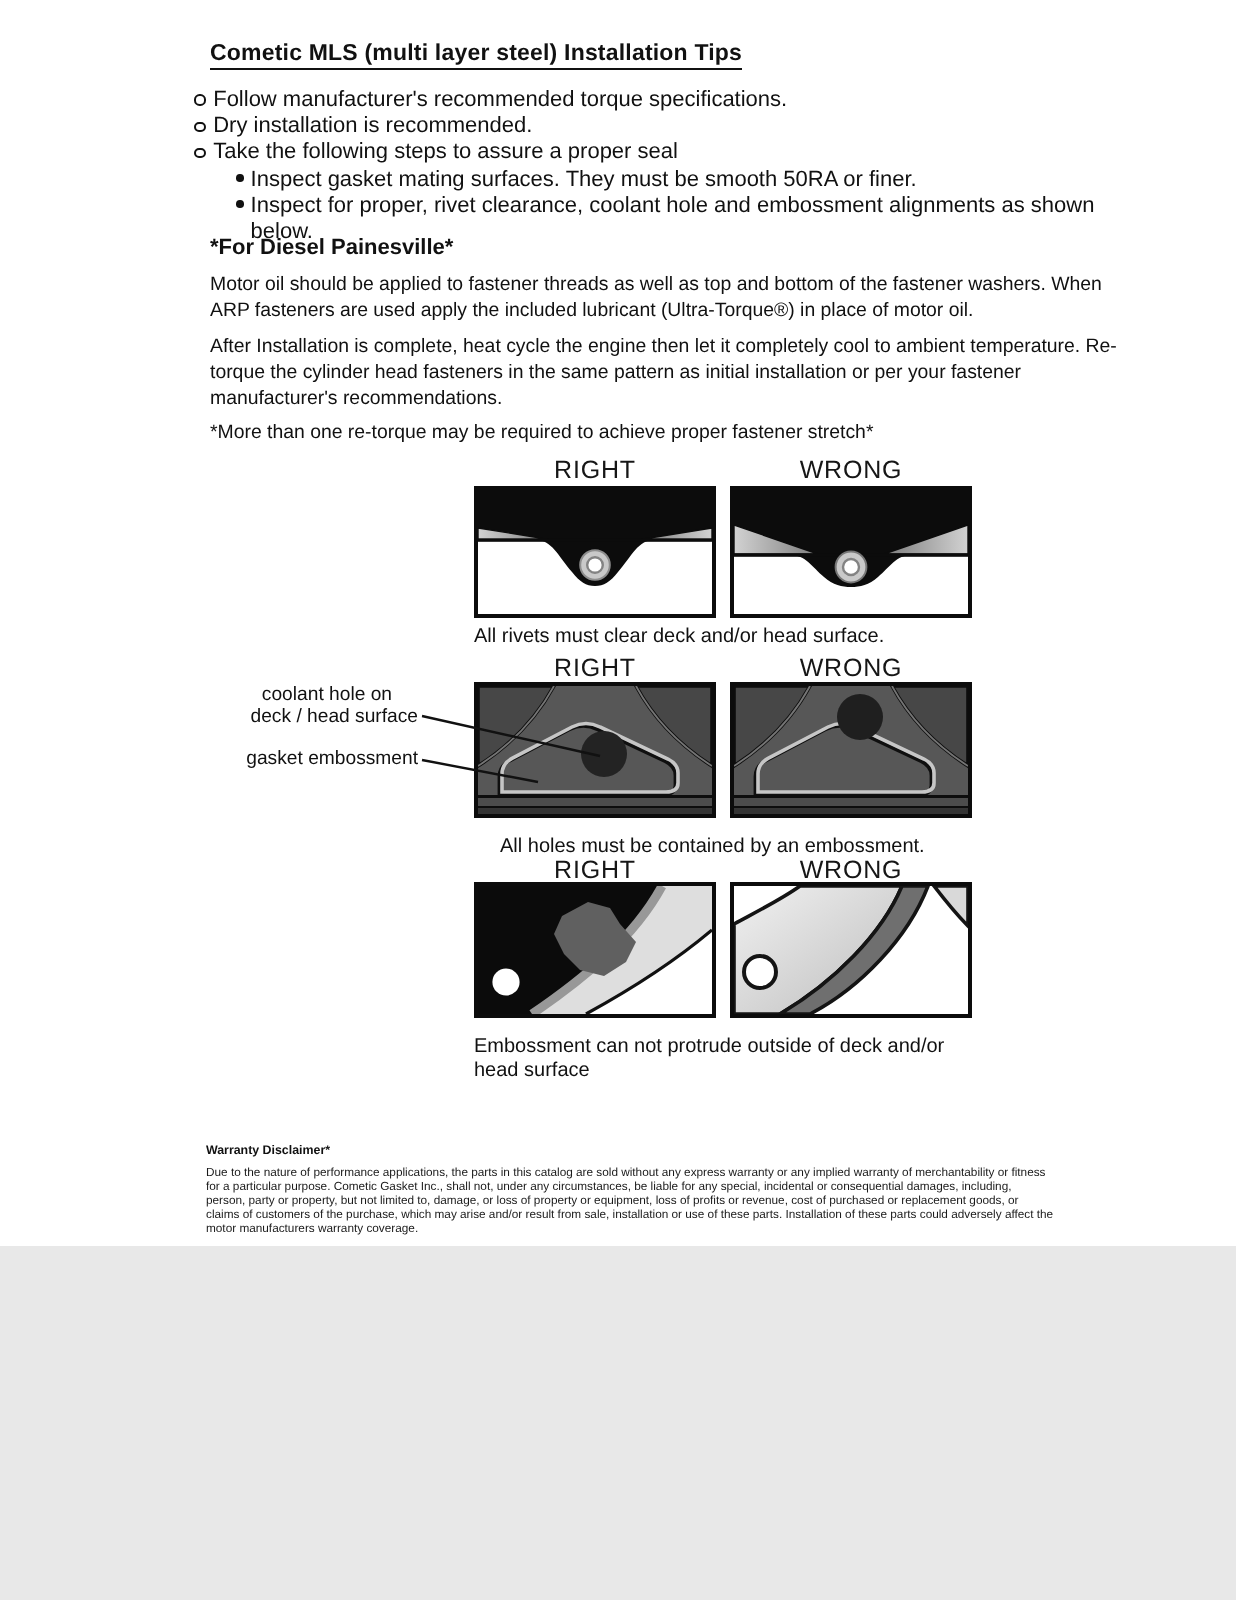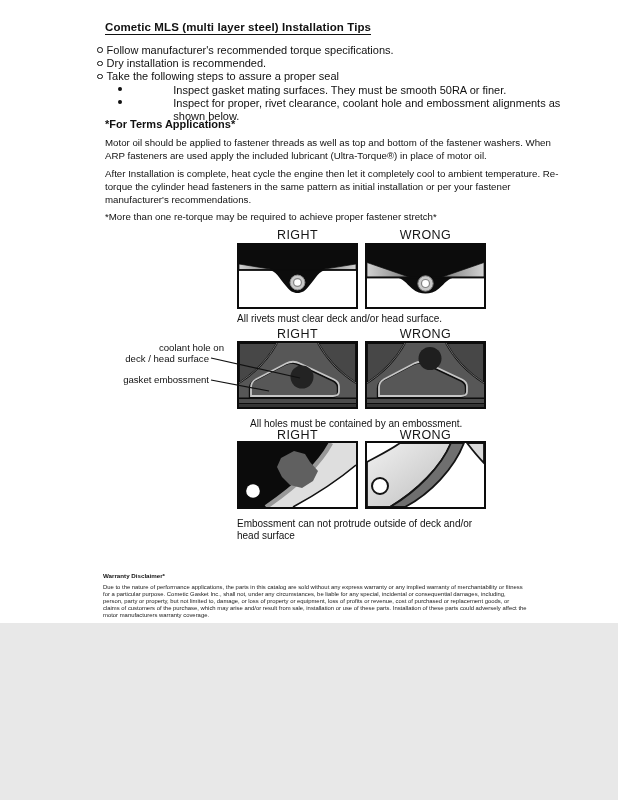--- a/index.html
+++ b/index.html
@@ -14,21 +14,21 @@
   .abs{position:absolute;}
   .title{
     left:105px;top:21px;
     font-size:11.5px;font-weight:bold;
     border-bottom:1.5px solid #111;
     padding-bottom:1px;
     letter-spacing:.1px;
   }
   .tips{left:97px;top:44px;width:470px;font-size:11px;line-height:13.2px;}
   .tip-row{display:flex;align-items:flex-start;}
-  .tip-row.sub{padding-left:21px;gap:48px;}
+  .tip-row.sub{padding-left:21px;}
   .o-bullet{
     flex:0 0 auto;width:3.6px;height:3.6px;border:1px solid #111;border-radius:50%;
     margin:3.4px 4px 0 0;
   }
   .dot-bullet{
     flex:0 0 auto;width:3.8px;height:3.8px;background:#111;border-radius:50%;
     margin:3.6px 3.5px 0 0;
   }
   .diesel-heading{left:105px;top:118px;font-size:11px;font-weight:bold;}
   .body-p{left:105px;width:462px;font-size:9.7px;line-height:12.9px;}
@@ -78,21 +78,21 @@
     <div class="tip-row sub">
       <span class="dot-bullet"></span>
       <span>Inspect gasket mating surfaces.  They must be smooth 50RA or finer.</span>
     </div>
     <div class="tip-row sub">
       <span class="dot-bullet"></span>
       <span>Inspect for proper, rivet clearance, coolant hole and embossment alignments as shown below.</span>
     </div>
   </div>
 
-  <div class="abs diesel-heading">*For Terms Applications*</div>
+  <div class="abs diesel-heading">*For Diesel Painesville*</div>
   <div class="abs body-p p2">After Installation is complete, heat cycle the engine then let it completely cool to ambient temperature. Re-torque the cylinder head fasteners in the same pattern as initial installation or per your fastener manufacturer's recommendations.</div>
   <div class="abs body-p p1">Motor oil should be applied to fastener threads as well as top and bottom of the fastener washers. When ARP fasteners are used apply the included lubricant (Ultra-Torque®) in place of motor oil.</div>
   <div class="abs body-p p3">*More than one re-torque may be required to achieve proper fastener stretch*</div>
 
   <div class="abs dg-label" style="left:237px;top:228px;">RIGHT</div>
   <div class="abs dg-label" style="left:365px;top:228px;">WRONG</div>
 
   <div class="abs dg-img short" style="left:237px;top:243px;">
     <svg viewBox="0 0 117 62" preserveAspectRatio="none">
       <defs>
@@ -125,21 +125,21 @@
       <circle cx="58.5" cy="38.5" r="7.7" fill="#c9c9c9" stroke="#777777" stroke-width="1"></circle>
       <circle cx="58.5" cy="38.5" r="4" fill="#ffffff" stroke="#838383" stroke-width="1.2"></circle>
     </svg>
   </div>
 
   <div class="abs dg-caption" style="left:237px;top:313px;">All rivets must clear deck and/or head surface.</div>
 
   <div class="abs dg-label" style="left:237px;top:327px;">RIGHT</div>
   <div class="abs dg-label" style="left:365px;top:327px;">WRONG</div>
 
-  <div class="abs callout" style="left:110px;top:342px;text-align:right;">coolant hole on</div>
+  <div class="abs callout" style="left:82px;top:342px;text-align:right;">coolant hole on</div>
   <div class="abs callout" style="left:95px;top:353px;">deck / head surface</div>
   <div class="abs callout" style="left:95px;top:374px;">gasket embossment</div>
 
   <div class="abs dg-img" style="left:237px;top:341px;">
     <svg viewBox="0 0 117 64" preserveAspectRatio="none">
       <rect x="0" y="0" width="117" height="64" fill="#575757"></rect>
       <path d="M0,0 H38 Q25,24 0,40 Z" fill="#474747" stroke="#0d0d0d" stroke-width="1.8"></path>
       <path d="M38,0 Q25,24 0,40" fill="none" stroke="#8e8e8e" stroke-width="0.9" opacity="0.8"></path>
       <path d="M117,0 H79 Q92,24 117,40 Z" fill="#474747" stroke="#0d0d0d" stroke-width="1.8"></path>
       <path d="M79,0 Q92,24 117,40" fill="none" stroke="#8e8e8e" stroke-width="0.9" opacity="0.8"></path>

